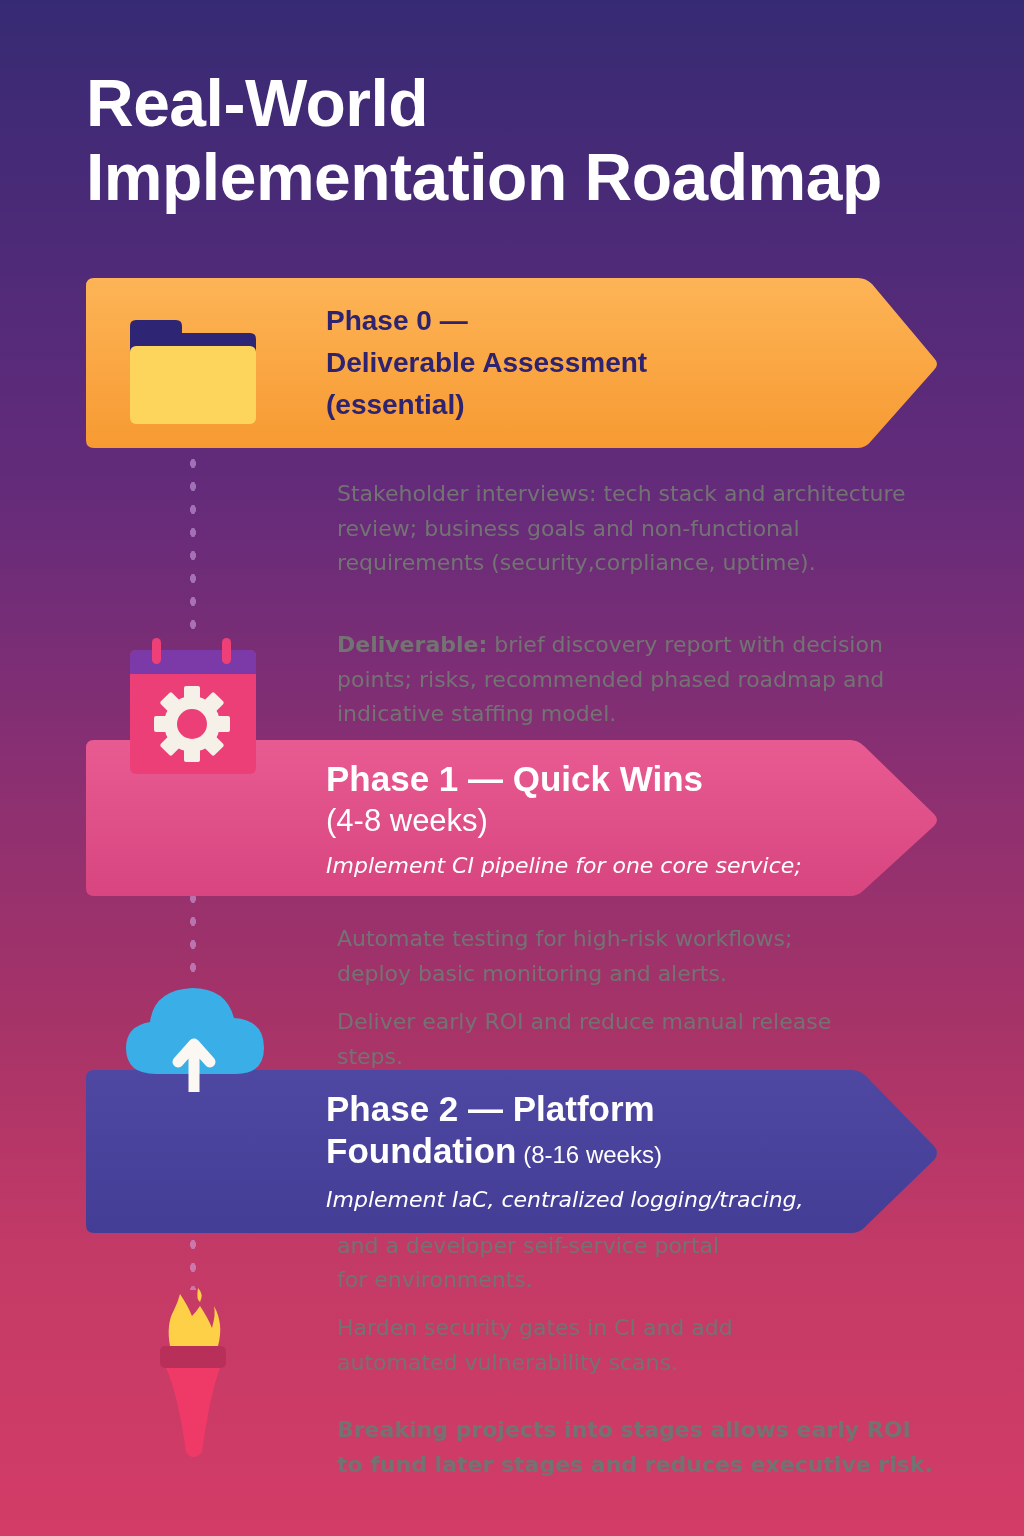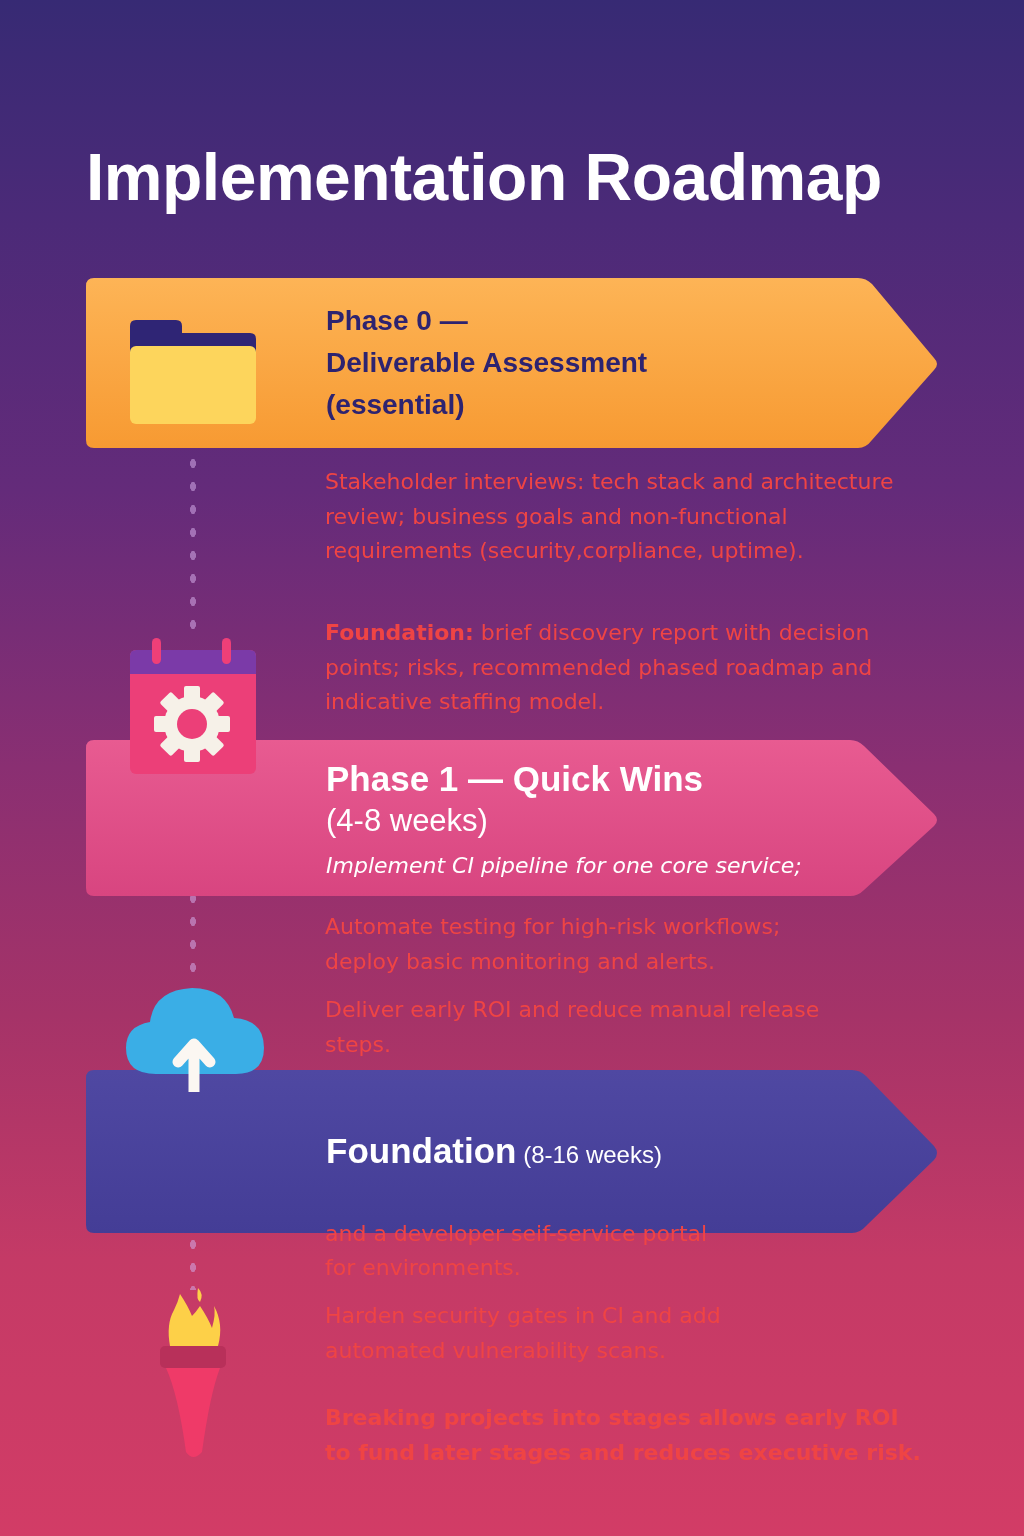--- a/index.html
+++ b/index.html
@@ -74,34 +74,34 @@
       left: 240px;
       margin: 0;
       font-size: 22px;
       line-height: 34px;
       color: #fff;
       font-style: italic;
     }
     .para {
       position: absolute;
       left: 325px;
-      margin: 0;
+      margin: 12px;
       font-size: 22px;
       line-height: 34.5px;
-      color: #ef4444;
+      color: #737373;
       width: 600px;
     }
     .para b { font-weight: 700; }
     .icon { position: absolute; }
   </style>
 </head>
 <body>
 
 <h1 class="title">
-  <br>
+  <span>Real-World</span><br>
   <span>Implementation Roadmap</span>
 </h1>
 
 <div class="dots" style="top:452px;height:190px;"></div>
 <div class="dots" style="top:795px;height:185px;"></div>
 <div class="dots" style="top:1095px;height:195px;"></div>
 
 <div class="banner phase0" style="top:278px;height:170px;">
   <svg class="shape" width="854" height="170" viewBox="0 0 854 170">
     <defs>
@@ -119,21 +119,21 @@
   </svg>
   <h2 class="phase-title">
     <span>Phase 0 —</span><br>
     <span>Deliverable Assessment</span><br>
     <span>(essential)</span>
   </h2>
 </div>
 
 <p class="para" style="top:465px;width:600px;">Stakeholder interviews: tech stack and architecture review; business goals and non-functional requirements (security,corpliance, uptime).</p>
 <p class="para" style="top:616px;width:590px;">
-  <b>Foundation:</b><span> brief discovery report with decision points; risks, recommended phased roadmap and indicative staffing model.</span>
+  <b>Deliverable:</b><span> brief discovery report with decision points; risks, recommended phased roadmap and indicative staffing model.</span>
 </p>
 
 <div class="banner phase1" style="top:740px;height:193px;">
   <svg class="shape" width="854" height="156" viewBox="0 0 854 156">
     <defs>
       <linearGradient id="g1" x1="0" y1="0" x2="0" y2="1">
         <stop offset="0" stop-color="#e85b91"></stop>
         <stop offset="1" stop-color="#d84580"></stop>
       </linearGradient>
     </defs>
@@ -176,23 +176,24 @@
   <svg class="shape" width="854" height="163" viewBox="0 0 854 163">
     <defs>
       <linearGradient id="g2" x1="0" y1="0" x2="0" y2="1">
         <stop offset="0" stop-color="#4f48a2"></stop>
         <stop offset="1" stop-color="#443d96"></stop>
       </linearGradient>
     </defs>
     <path d="M8 0 H766 Q774 0 780 6 L848 76 Q854 83 848 90 L780 156 Q774 163 766 163 H8 Q0 163 0 155 V8 Q0 0 8 0 Z" fill="url(#g2)"></path>
   </svg>
   <h2 class="phase-title">
-    <br>
+    <span>Phase 2 — Platform</span><br>
     <span>Foundation</span><span class="sub"> (8-16 weeks)</span>
   </h2>
+  <p class="banner-body" style="top:113px;">Implement IaC, centralized logging/tracing,</p>
 </div>
 
 <svg class="icon" style="left:126px;top:986px;" width="140" height="106" viewBox="0 0 140 106">
   <path d="M30 88 Q0 88 0 62 Q0 40 24 36 Q28 4 66 2 Q100 2 108 32 Q138 34 138 62 Q138 88 110 88 Z" fill="#3aaee6"></path>
   <path d="M68 106 V62 M52 76 L68 58 L84 76" stroke="#fbf7f2" stroke-width="11" stroke-linecap="round" stroke-linejoin="round" fill="none"></path>
 </svg>
 
 <p class="para" style="top:1217px;">and a developer seif-service portal</p>
 <p class="para" style="top:1251px;">for environments.</p>
 <p class="para" style="top:1299px;width:460px;">Harden security gates in CI and add automated vulnerability scans.</p>

